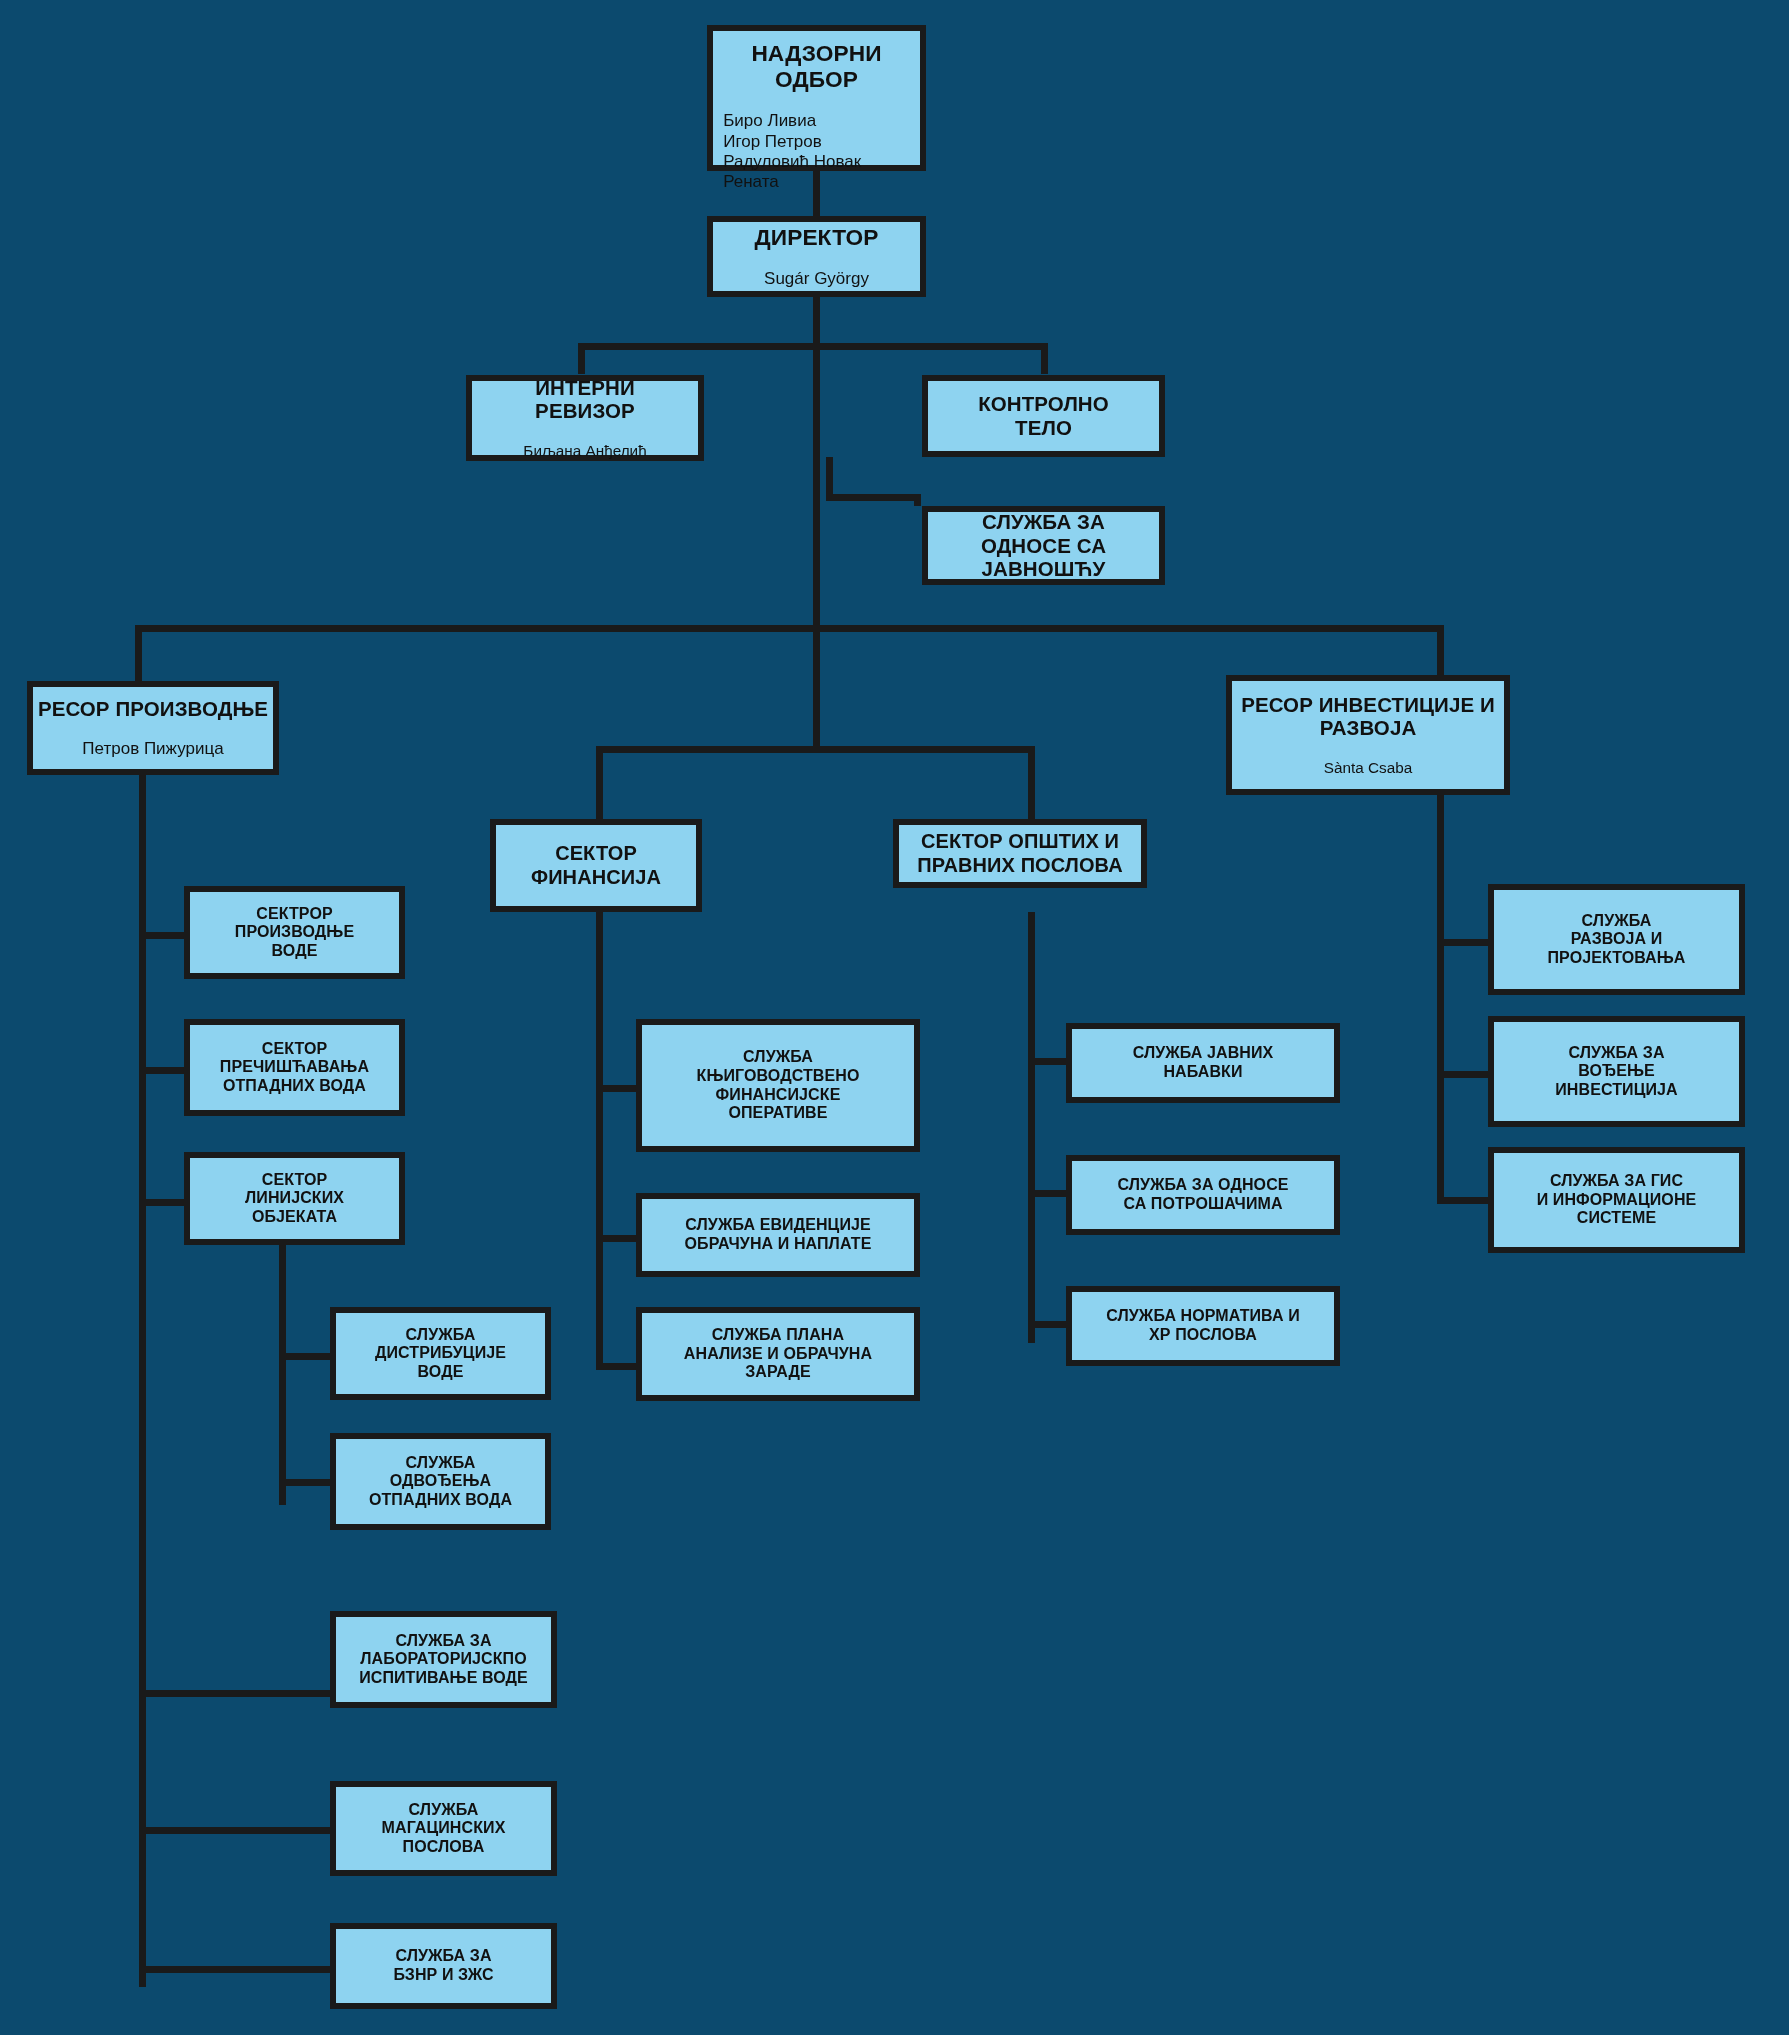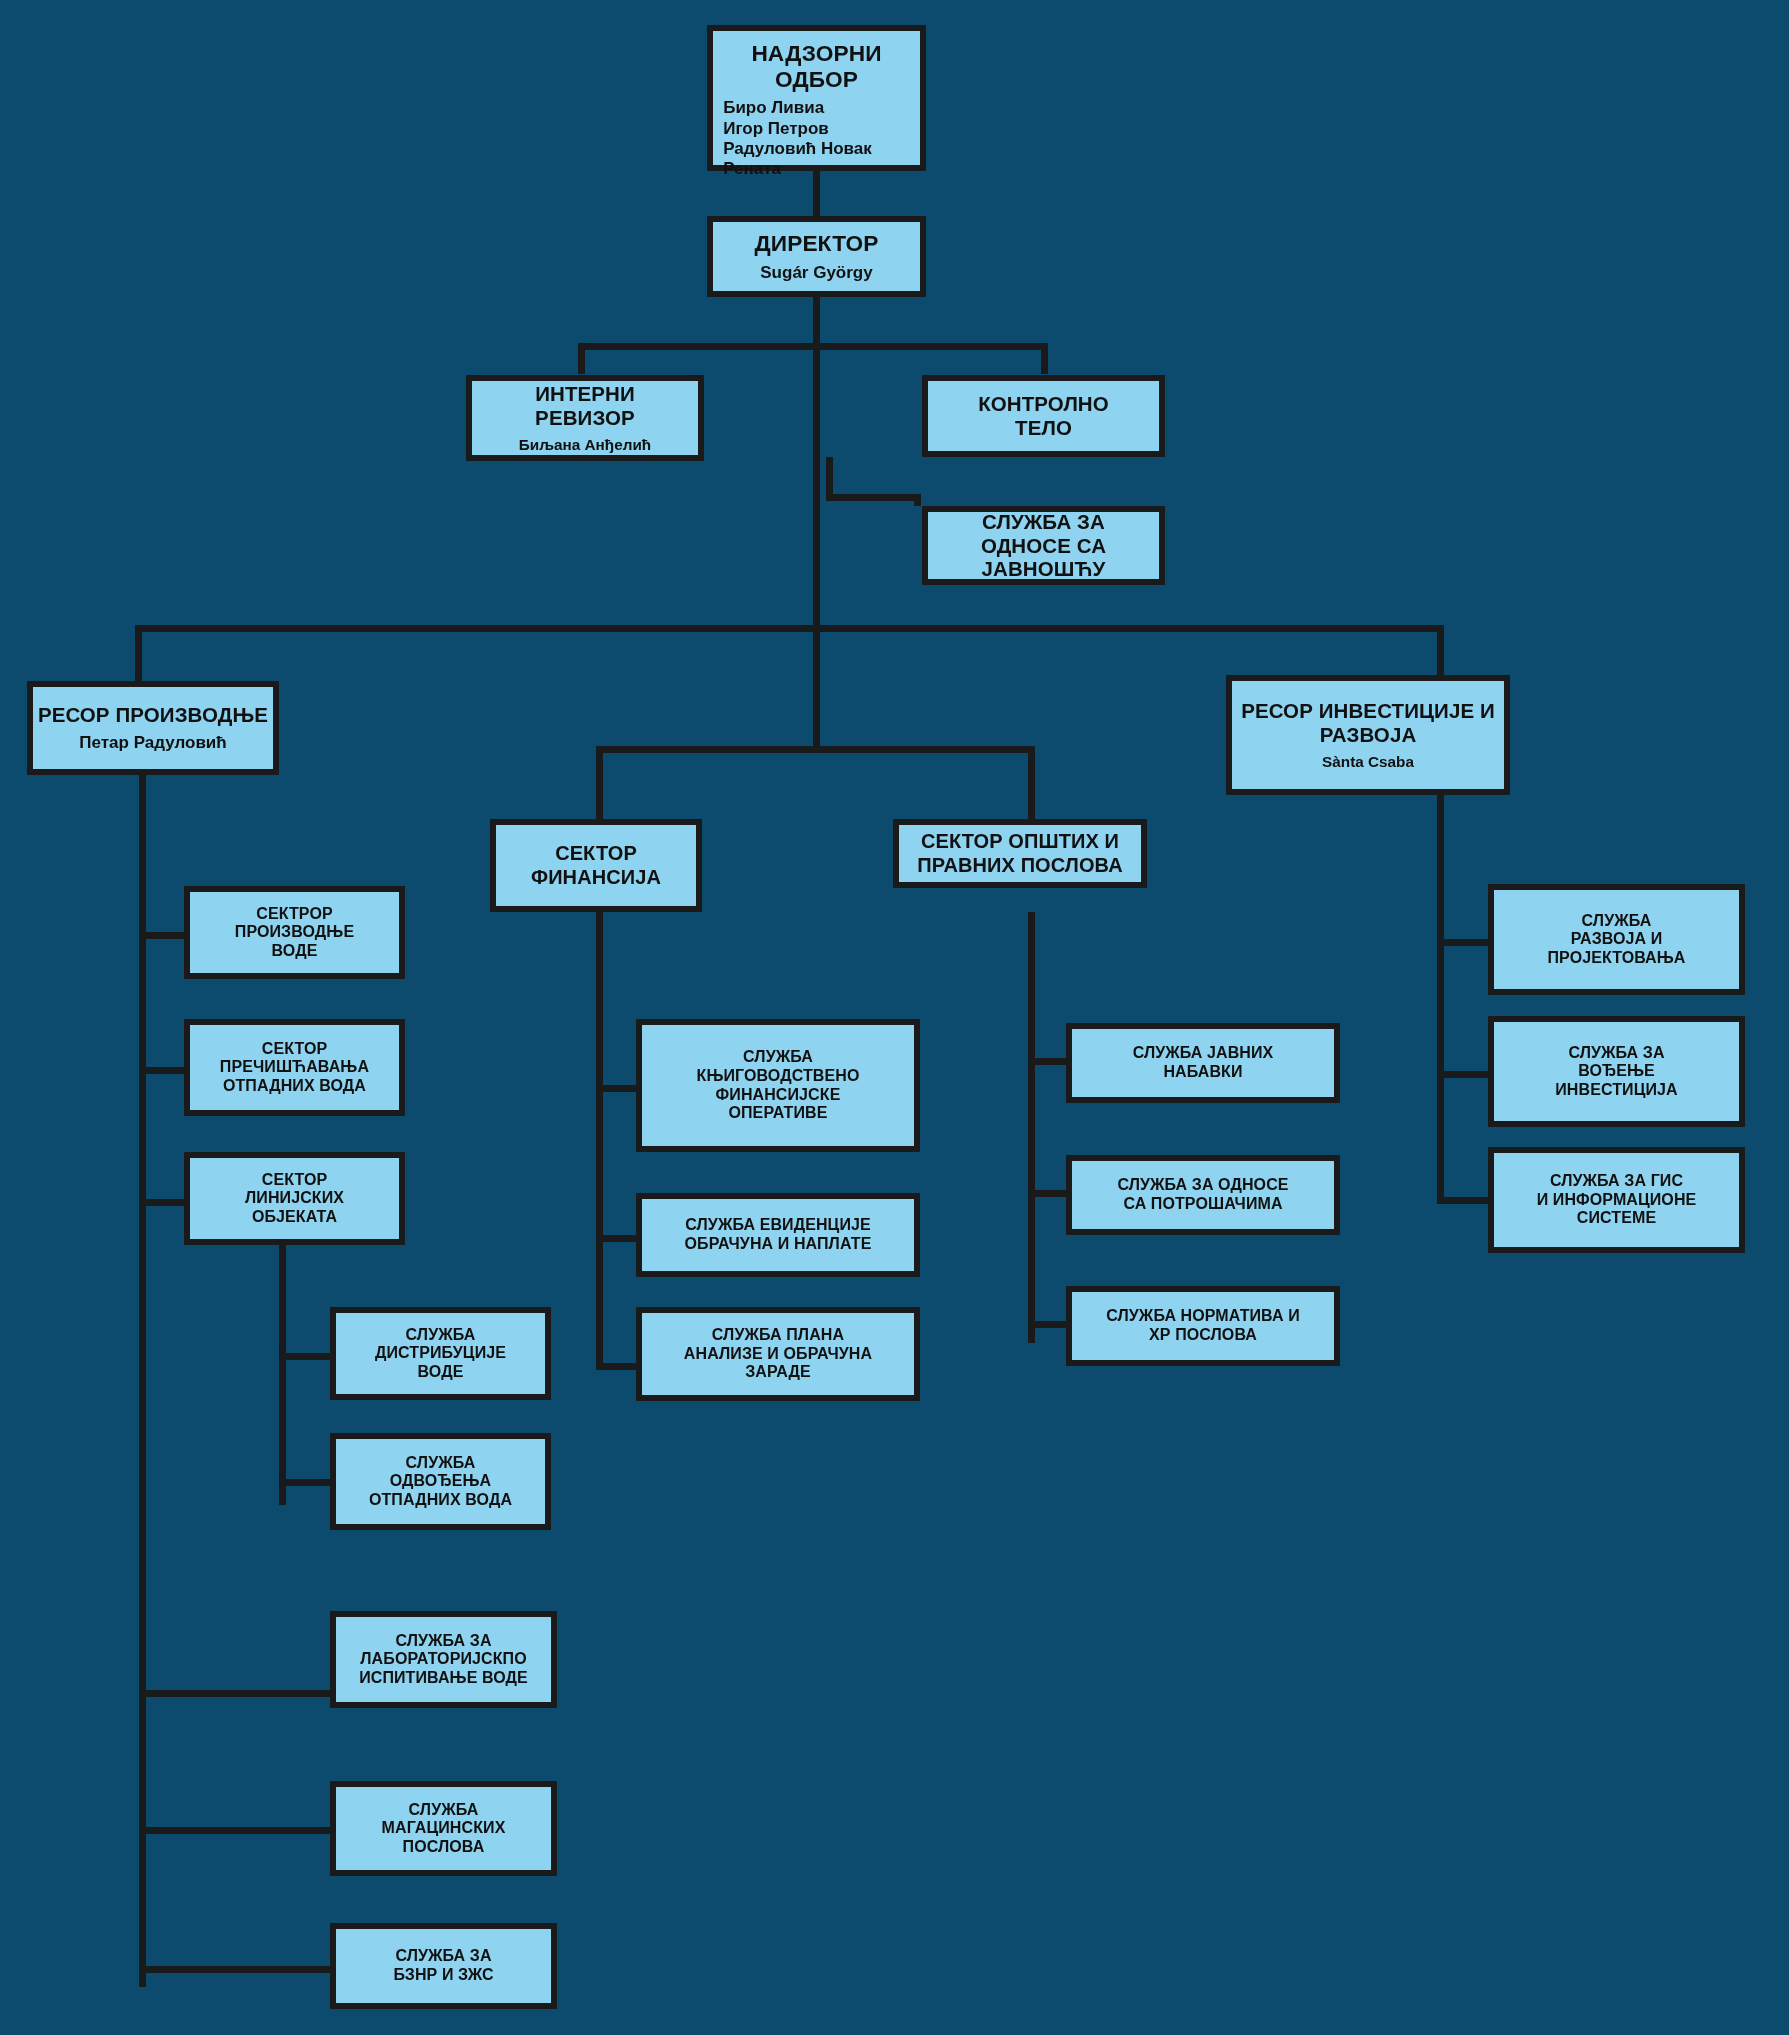--- a/index.html
+++ b/index.html
@@ -24,24 +24,24 @@
     color:#111111;
     padding:2.9px 4.4px;
   }
   .node .title{
     font-weight:bold;
     line-height:1.16;
     letter-spacing:0.1px;
     white-space:pre-line;
   }
   .node .person{
-    font-weight:bold;
+    font-weight:normal;
     line-height:1.18;
     white-space:pre-line;
-    margin-top:6px;
+    margin-top:19px;
   }
   
   .t-xl .title{font-size:22.7px;}
   .t-lg .title{font-size:20.5px;}
   .t-md .title{font-size:20px;}
   .t-sm .title{font-size:16px;}
   .p-lg .person{font-size:17px;}
   .p-sm .person{font-size:15.3px;}
 
   .node.top-align{justify-content:flex-start;padding-top:8.8px;}
@@ -132,21 +132,21 @@
   </div>
 
   <div class="node t-lg" style="left:922px;top:506px;width:243px;height:79px;">
     <span class="title">СЛУЖБА ЗА
 ОДНОСЕ СА
 ЈАВНОШЋУ</span>
   </div>
 
   <div class="node t-lg p-lg" style="left:27px;top:681px;width:252px;height:94px;">
     <span class="title">РЕСОР ПРОИЗВОДЊЕ</span>
-    <span class="person">Петар Радуловић</span>
+    <span class="person">Петров Пижурица</span>
   </div>
 
   <div class="node t-lg p-sm" style="left:1226px;top:675px;width:284px;height:120px;">
     <span class="title">РЕСОР ИНВЕСТИЦИЈЕ И
 РАЗВОЈА</span>
     <span class="person">Sànta Csaba</span>
   </div>
 
   <div class="node t-md" style="left:490px;top:819px;width:212px;height:93px;">
     <span class="title">СЕКТОР

